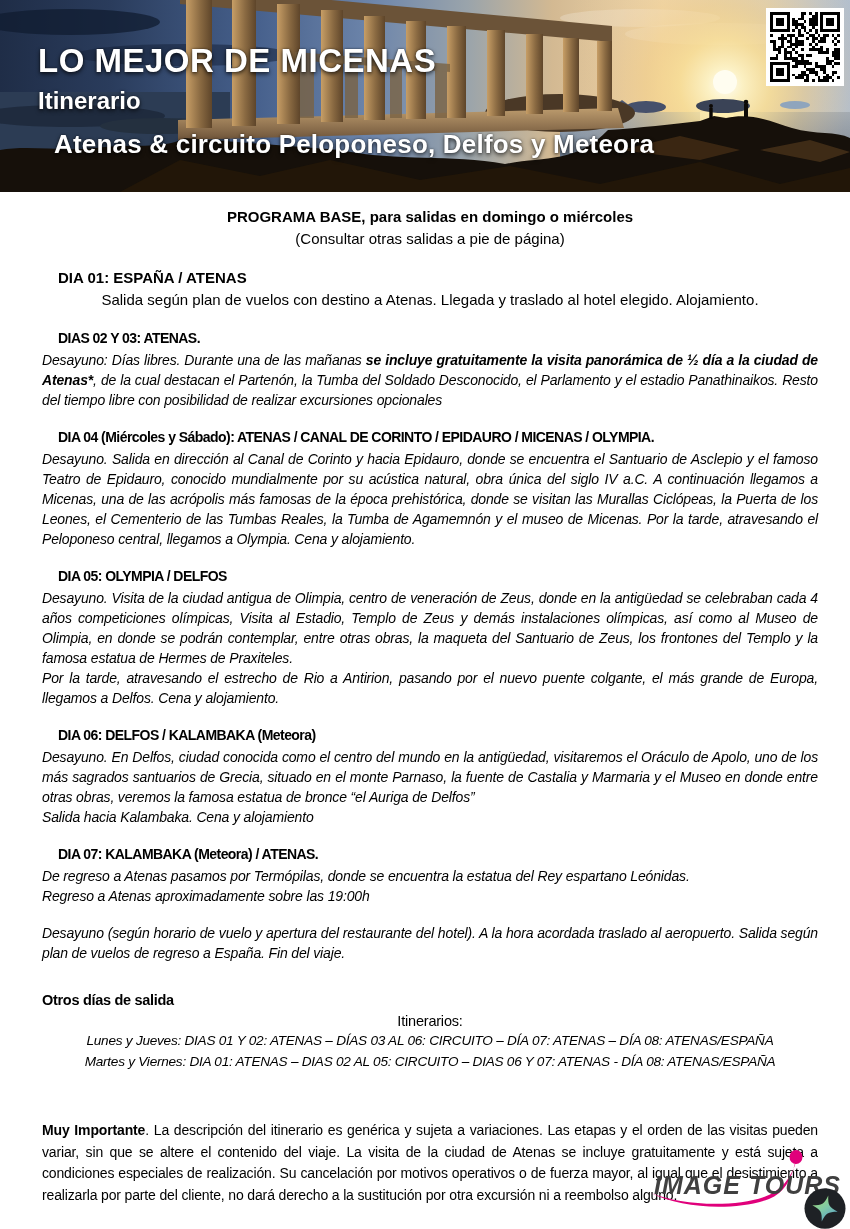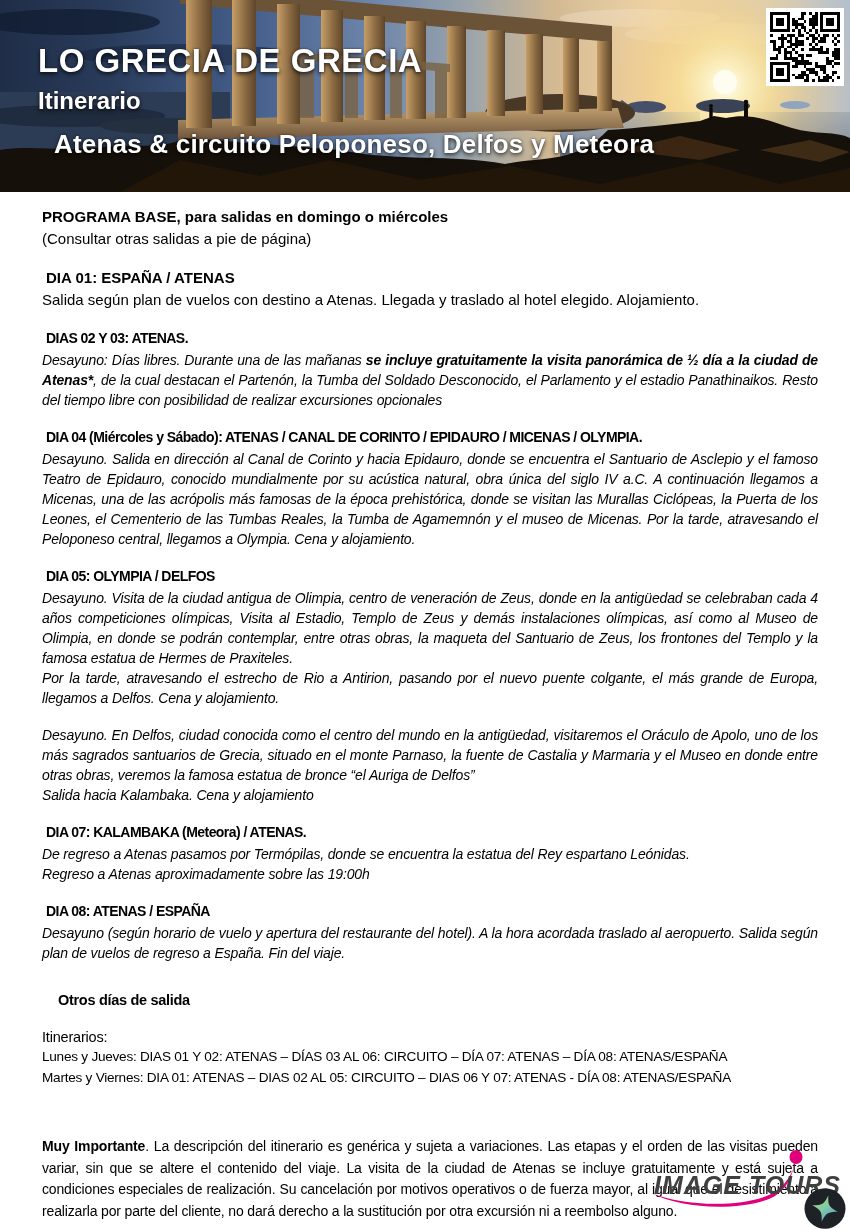--- a/index.html
+++ b/index.html
@@ -14,32 +14,32 @@
   .hero svg.photo{position:absolute;left:0;top:0;width:850px;height:192px;display:block;}
   .hero-text{position:absolute;left:38px;top:44px;color:#fff;
     text-shadow:0 2px 4px rgba(0,0,0,.7),0 0 2px rgba(0,0,0,.5);}
   .hero-text h1{margin:0 0 10px 0;font-size:33px;line-height:34px;letter-spacing:.5px;font-weight:bold;}
   .hero-text .sub{margin:0 0 6px 0;font-size:24px;line-height:26px;font-weight:bold;}
   .hero-text .route{margin:16px;font-size:26px;line-height:28px;font-weight:bold;letter-spacing:.2px;}
   .qr-box{position:absolute;right:6px;top:8px;width:70px;height:70px;background:#fff;padding:4px;}
   .qr-box svg{display:block;width:70px;height:70px;}
   
   main{padding:0 32px 0 42px;}
-  p{margin:0;}
+  p{margin:0;text-align:center;}
   .intro{margin-top:14px;font-size:15px;line-height:22px;}
   .intro .h{font-weight:bold;}
   .sec{margin-top:17px;}
-  .sec h3{margin:0 0 1px 4px;font-size:15px;line-height:21px;font-weight:bold;}
+  .sec h3{margin:0 0 1px 16px;font-size:15px;line-height:21px;font-weight:bold;}
   .sec p{font-size:15px;line-height:21.5px;}
   .sec.cond h3{font-size:14px;letter-spacing:-0.55px;white-space:nowrap;}
   .sec.cond p{font-size:14px;letter-spacing:-0.15px;line-height:20px;text-align:justify;font-style:italic;}
   .other{margin-top:27px;}
-  .other h3{margin:16px;font-size:14.5px;line-height:21px;font-weight:bold;letter-spacing:-0.3px;}
+  .other h3{margin:0;font-size:14.5px;line-height:21px;font-weight:bold;letter-spacing:-0.3px;}
   .other p{font-size:14.5px;line-height:20.5px;letter-spacing:-0.2px;}
-  .other p.wide{font-size:13.6px;letter-spacing:-0.25px;white-space:nowrap;}
+  .other p.wide{font-size:13.6px;letter-spacing:-0.25px;white-space:nowrap;font-style:italic;}
   .important{margin-top:48px;font-size:14px;letter-spacing:-0.15px;line-height:21.5px;text-align:justify;}
   .important b{letter-spacing:-0.15px;}
   
   .logo{position:absolute;right:28px;bottom:18px;width:172px;height:62px;}
   .logo svg.swoosh{position:absolute;left:0;top:0;width:172px;height:62px;z-index:0;}
   .logo .brand{position:absolute;left:4px;top:22px;z-index:1;
     font-size:25px;font-weight:bold;font-style:italic;letter-spacing:1px;color:#404040;white-space:nowrap;}
   .badge{position:absolute;right:4px;bottom:0;width:42px;height:41px;z-index:2;}
   .badge svg{display:block;width:42px;height:41px;}
 </style>
@@ -153,21 +153,21 @@
     </svg>
 
     <div class="qr-box">
       <svg id="qr" viewBox="0 0 25 25" shape-rendering="crispEdges" aria-hidden="true">
         <rect x="0" y="0" width="25" height="25" fill="#ffffff"></rect>
         <path d="M0,0h1v1h-1zM1,0h1v1h-1zM2,0h1v1h-1zM3,0h1v1h-1zM4,0h1v1h-1zM5,0h1v1h-1zM6,0h1v1h-1zM0,1h1v1h-1zM6,1h1v1h-1zM0,2h1v1h-1zM2,2h1v1h-1zM3,2h1v1h-1zM4,2h1v1h-1zM6,2h1v1h-1zM0,3h1v1h-1zM2,3h1v1h-1zM3,3h1v1h-1zM4,3h1v1h-1zM6,3h1v1h-1zM0,4h1v1h-1zM2,4h1v1h-1zM3,4h1v1h-1zM4,4h1v1h-1zM6,4h1v1h-1zM0,5h1v1h-1zM6,5h1v1h-1zM0,6h1v1h-1zM1,6h1v1h-1zM2,6h1v1h-1zM3,6h1v1h-1zM4,6h1v1h-1zM5,6h1v1h-1zM6,6h1v1h-1zM18,0h1v1h-1zM19,0h1v1h-1zM20,0h1v1h-1zM21,0h1v1h-1zM22,0h1v1h-1zM23,0h1v1h-1zM24,0h1v1h-1zM18,1h1v1h-1zM24,1h1v1h-1zM18,2h1v1h-1zM20,2h1v1h-1zM21,2h1v1h-1zM22,2h1v1h-1zM24,2h1v1h-1zM18,3h1v1h-1zM20,3h1v1h-1zM21,3h1v1h-1zM22,3h1v1h-1zM24,3h1v1h-1zM18,4h1v1h-1zM20,4h1v1h-1zM21,4h1v1h-1zM22,4h1v1h-1zM24,4h1v1h-1zM18,5h1v1h-1zM24,5h1v1h-1zM18,6h1v1h-1zM19,6h1v1h-1zM20,6h1v1h-1zM21,6h1v1h-1zM22,6h1v1h-1zM23,6h1v1h-1zM24,6h1v1h-1zM0,18h1v1h-1zM1,18h1v1h-1zM2,18h1v1h-1zM3,18h1v1h-1zM4,18h1v1h-1zM5,18h1v1h-1zM6,18h1v1h-1zM0,19h1v1h-1zM6,19h1v1h-1zM0,20h1v1h-1zM2,20h1v1h-1zM3,20h1v1h-1zM4,20h1v1h-1zM6,20h1v1h-1zM0,21h1v1h-1zM2,21h1v1h-1zM3,21h1v1h-1zM4,21h1v1h-1zM6,21h1v1h-1zM0,22h1v1h-1zM2,22h1v1h-1zM3,22h1v1h-1zM4,22h1v1h-1zM6,22h1v1h-1zM0,23h1v1h-1zM6,23h1v1h-1zM0,24h1v1h-1zM1,24h1v1h-1zM2,24h1v1h-1zM3,24h1v1h-1zM4,24h1v1h-1zM5,24h1v1h-1zM6,24h1v1h-1zM11,0h1v1h-1zM12,0h1v1h-1zM14,0h1v1h-1zM16,0h1v1h-1zM11,1h1v1h-1zM15,1h1v1h-1zM16,1h1v1h-1zM8,2h1v1h-1zM10,2h1v1h-1zM11,2h1v1h-1zM14,2h1v1h-1zM15,2h1v1h-1zM16,2h1v1h-1zM8,3h1v1h-1zM9,3h1v1h-1zM12,3h1v1h-1zM14,3h1v1h-1zM15,3h1v1h-1zM16,3h1v1h-1zM8,4h1v1h-1zM9,4h1v1h-1zM10,4h1v1h-1zM11,4h1v1h-1zM14,4h1v1h-1zM15,4h1v1h-1zM16,4h1v1h-1zM9,5h1v1h-1zM11,5h1v1h-1zM12,5h1v1h-1zM15,5h1v1h-1zM8,6h1v1h-1zM10,6h1v1h-1zM12,6h1v1h-1zM14,6h1v1h-1zM16,6h1v1h-1zM10,7h1v1h-1zM13,7h1v1h-1zM16,7h1v1h-1zM0,8h1v1h-1zM4,8h1v1h-1zM6,8h1v1h-1zM7,8h1v1h-1zM8,8h1v1h-1zM10,8h1v1h-1zM11,8h1v1h-1zM14,8h1v1h-1zM15,8h1v1h-1zM17,8h1v1h-1zM19,8h1v1h-1zM20,8h1v1h-1zM22,8h1v1h-1zM24,8h1v1h-1zM3,9h1v1h-1zM4,9h1v1h-1zM5,9h1v1h-1zM7,9h1v1h-1zM9,9h1v1h-1zM13,9h1v1h-1zM15,9h1v1h-1zM16,9h1v1h-1zM18,9h1v1h-1zM19,9h1v1h-1zM23,9h1v1h-1zM0,10h1v1h-1zM1,10h1v1h-1zM4,10h1v1h-1zM6,10h1v1h-1zM7,10h1v1h-1zM9,10h1v1h-1zM10,10h1v1h-1zM11,10h1v1h-1zM15,10h1v1h-1zM17,10h1v1h-1zM18,10h1v1h-1zM19,10h1v1h-1zM22,10h1v1h-1zM24,10h1v1h-1zM1,11h1v1h-1zM4,11h1v1h-1zM7,11h1v1h-1zM8,11h1v1h-1zM9,11h1v1h-1zM10,11h1v1h-1zM11,11h1v1h-1zM14,11h1v1h-1zM16,11h1v1h-1zM23,11h1v1h-1zM1,12h1v1h-1zM3,12h1v1h-1zM4,12h1v1h-1zM6,12h1v1h-1zM7,12h1v1h-1zM9,12h1v1h-1zM15,12h1v1h-1zM18,12h1v1h-1zM1,13h1v1h-1zM2,13h1v1h-1zM3,13h1v1h-1zM5,13h1v1h-1zM8,13h1v1h-1zM11,13h1v1h-1zM14,13h1v1h-1zM15,13h1v1h-1zM16,13h1v1h-1zM17,13h1v1h-1zM18,13h1v1h-1zM20,13h1v1h-1zM23,13h1v1h-1zM24,13h1v1h-1zM3,14h1v1h-1zM5,14h1v1h-1zM6,14h1v1h-1zM7,14h1v1h-1zM9,14h1v1h-1zM17,14h1v1h-1zM18,14h1v1h-1zM19,14h1v1h-1zM20,14h1v1h-1zM22,14h1v1h-1zM23,14h1v1h-1zM24,14h1v1h-1zM2,15h1v1h-1zM5,15h1v1h-1zM7,15h1v1h-1zM10,15h1v1h-1zM11,15h1v1h-1zM13,15h1v1h-1zM14,15h1v1h-1zM22,15h1v1h-1zM23,15h1v1h-1zM24,15h1v1h-1zM0,16h1v1h-1zM1,16h1v1h-1zM2,16h1v1h-1zM5,16h1v1h-1zM6,16h1v1h-1zM7,16h1v1h-1zM8,16h1v1h-1zM9,16h1v1h-1zM11,16h1v1h-1zM20,16h1v1h-1zM23,16h1v1h-1zM24,16h1v1h-1zM8,17h1v1h-1zM9,17h1v1h-1zM10,17h1v1h-1zM11,17h1v1h-1zM12,17h1v1h-1zM13,17h1v1h-1zM20,17h1v1h-1zM21,17h1v1h-1zM22,17h1v1h-1zM9,18h1v1h-1zM10,18h1v1h-1zM11,18h1v1h-1zM12,18h1v1h-1zM13,18h1v1h-1zM14,18h1v1h-1zM16,18h1v1h-1zM20,18h1v1h-1zM21,18h1v1h-1zM23,18h1v1h-1zM24,18h1v1h-1zM8,19h1v1h-1zM9,19h1v1h-1zM12,19h1v1h-1zM16,19h1v1h-1zM17,19h1v1h-1zM18,19h1v1h-1zM19,19h1v1h-1zM22,19h1v1h-1zM13,20h1v1h-1zM14,20h1v1h-1zM15,20h1v1h-1zM18,20h1v1h-1zM19,20h1v1h-1zM11,21h1v1h-1zM12,21h1v1h-1zM14,21h1v1h-1zM15,21h1v1h-1zM16,21h1v1h-1zM19,21h1v1h-1zM22,21h1v1h-1zM23,21h1v1h-1zM8,22h1v1h-1zM10,22h1v1h-1zM11,22h1v1h-1zM12,22h1v1h-1zM13,22h1v1h-1zM16,22h1v1h-1zM20,22h1v1h-1zM22,22h1v1h-1zM9,23h1v1h-1zM10,23h1v1h-1zM11,23h1v1h-1zM13,23h1v1h-1zM17,23h1v1h-1zM19,23h1v1h-1zM20,23h1v1h-1zM21,23h1v1h-1zM24,23h1v1h-1zM12,24h1v1h-1zM13,24h1v1h-1zM15,24h1v1h-1zM17,24h1v1h-1zM18,24h1v1h-1zM19,24h1v1h-1zM20,24h1v1h-1zM22,24h1v1h-1z" fill="#000000"></path>
       </svg>
     </div>
 
     <div class="hero-text">
-      <h1>LO GRECIA DE GRECIA</h1>
+      <h1>LO MEJOR DE MICENAS</h1>
       <div class="sub">Itinerario</div>
       <div class="route">Atenas &amp; circuito Peloponeso, Delfos y Meteora</div>
     </div>
   </header>
 
   <main>
 
     <div class="intro">
       <p class="h">PROGRAMA BASE, para salidas en domingo o miércoles</p>
       <p>(Consultar otras salidas a pie de página)</p>
@@ -188,32 +188,32 @@
       <p>Desayuno. Salida en dirección al Canal de Corinto y hacia Epidauro, donde se encuentra el Santuario de Asclepio y el famoso Teatro de Epidauro, conocido mundialmente por su acústica natural, obra única del siglo IV a.C. A continuación llegamos a Micenas, una de las acrópolis más famosas de la época prehistórica, donde se visitan las Murallas Ciclópeas, la Puerta de los Leones, el Cementerio de las Tumbas Reales, la Tumba de Agamemnón y el museo de Micenas. Por la tarde, atravesando el Peloponeso central, llegamos a Olympia. Cena y alojamiento.</p>
     </section>
 
     <section class="sec cond">
       <h3>DIA 05: OLYMPIA / DELFOS</h3>
       <p>Desayuno. Visita de la ciudad antigua de Olimpia, centro de veneración de Zeus, donde en la antigüedad se celebraban cada 4 años competiciones olímpicas, Visita al Estadio, Templo de Zeus y demás instalaciones olímpicas, así como al Museo de Olimpia, en donde se podrán contemplar, entre otras obras, la maqueta del Santuario de Zeus, los frontones del Templo y la famosa estatua de Hermes de Praxiteles.</p>
       <p>Por la tarde, atravesando el estrecho de Rio a Antirion, pasando por el nuevo puente colgante, el más grande de Europa, llegamos a Delfos. Cena y alojamiento.</p>
     </section>
 
     <section class="sec cond">
+      <h3>DIA 06: DELFOS / KALAMBAKA (Meteora)</h3>
       <p>Desayuno. En Delfos, ciudad conocida como el centro del mundo en la antigüedad, visitaremos el Oráculo de Apolo, uno de los más sagrados santuarios de Grecia, situado en el monte Parnaso, la fuente de Castalia y Marmaria y el Museo en donde entre otras obras, veremos la famosa estatua de bronce “el Auriga de Delfos”</p>
       <p>Salida hacia Kalambaka. Cena y alojamiento</p>
     </section>
 
     <section class="sec cond">
       <h3>DIA 07: KALAMBAKA (Meteora) / ATENAS.</h3>
       <p>De regreso a Atenas pasamos por Termópilas, donde se encuentra la estatua del Rey espartano Leónidas.</p>
       <p>Regreso a Atenas aproximadamente sobre las 19:00h</p>
     </section>
 
     <section class="sec cond">
-      <h3>DIA 08: ATENAS / ESPAÑA</h3>
       <p>Desayuno (según horario de vuelo y apertura del restaurante del hotel). A la hora acordada traslado al aeropuerto. Salida según plan de vuelos de regreso a España. Fin del viaje.</p>
     </section>
 
     <div class="other">
       <h3>Otros días de salida</h3>
       <p>Itinerarios:</p>
       <p class="wide">Lunes y Jueves: DIAS 01 Y 02: ATENAS – DÍAS 03 AL 06: CIRCUITO – DÍA 07: ATENAS – DÍA 08: ATENAS/ESPAÑA</p>
       <p class="wide">Martes y Viernes: DIA 01: ATENAS – DIAS 02 AL 05: CIRCUITO – DIAS 06 Y 07: ATENAS - DÍA 08: ATENAS/ESPAÑA</p>
     </div>
 

